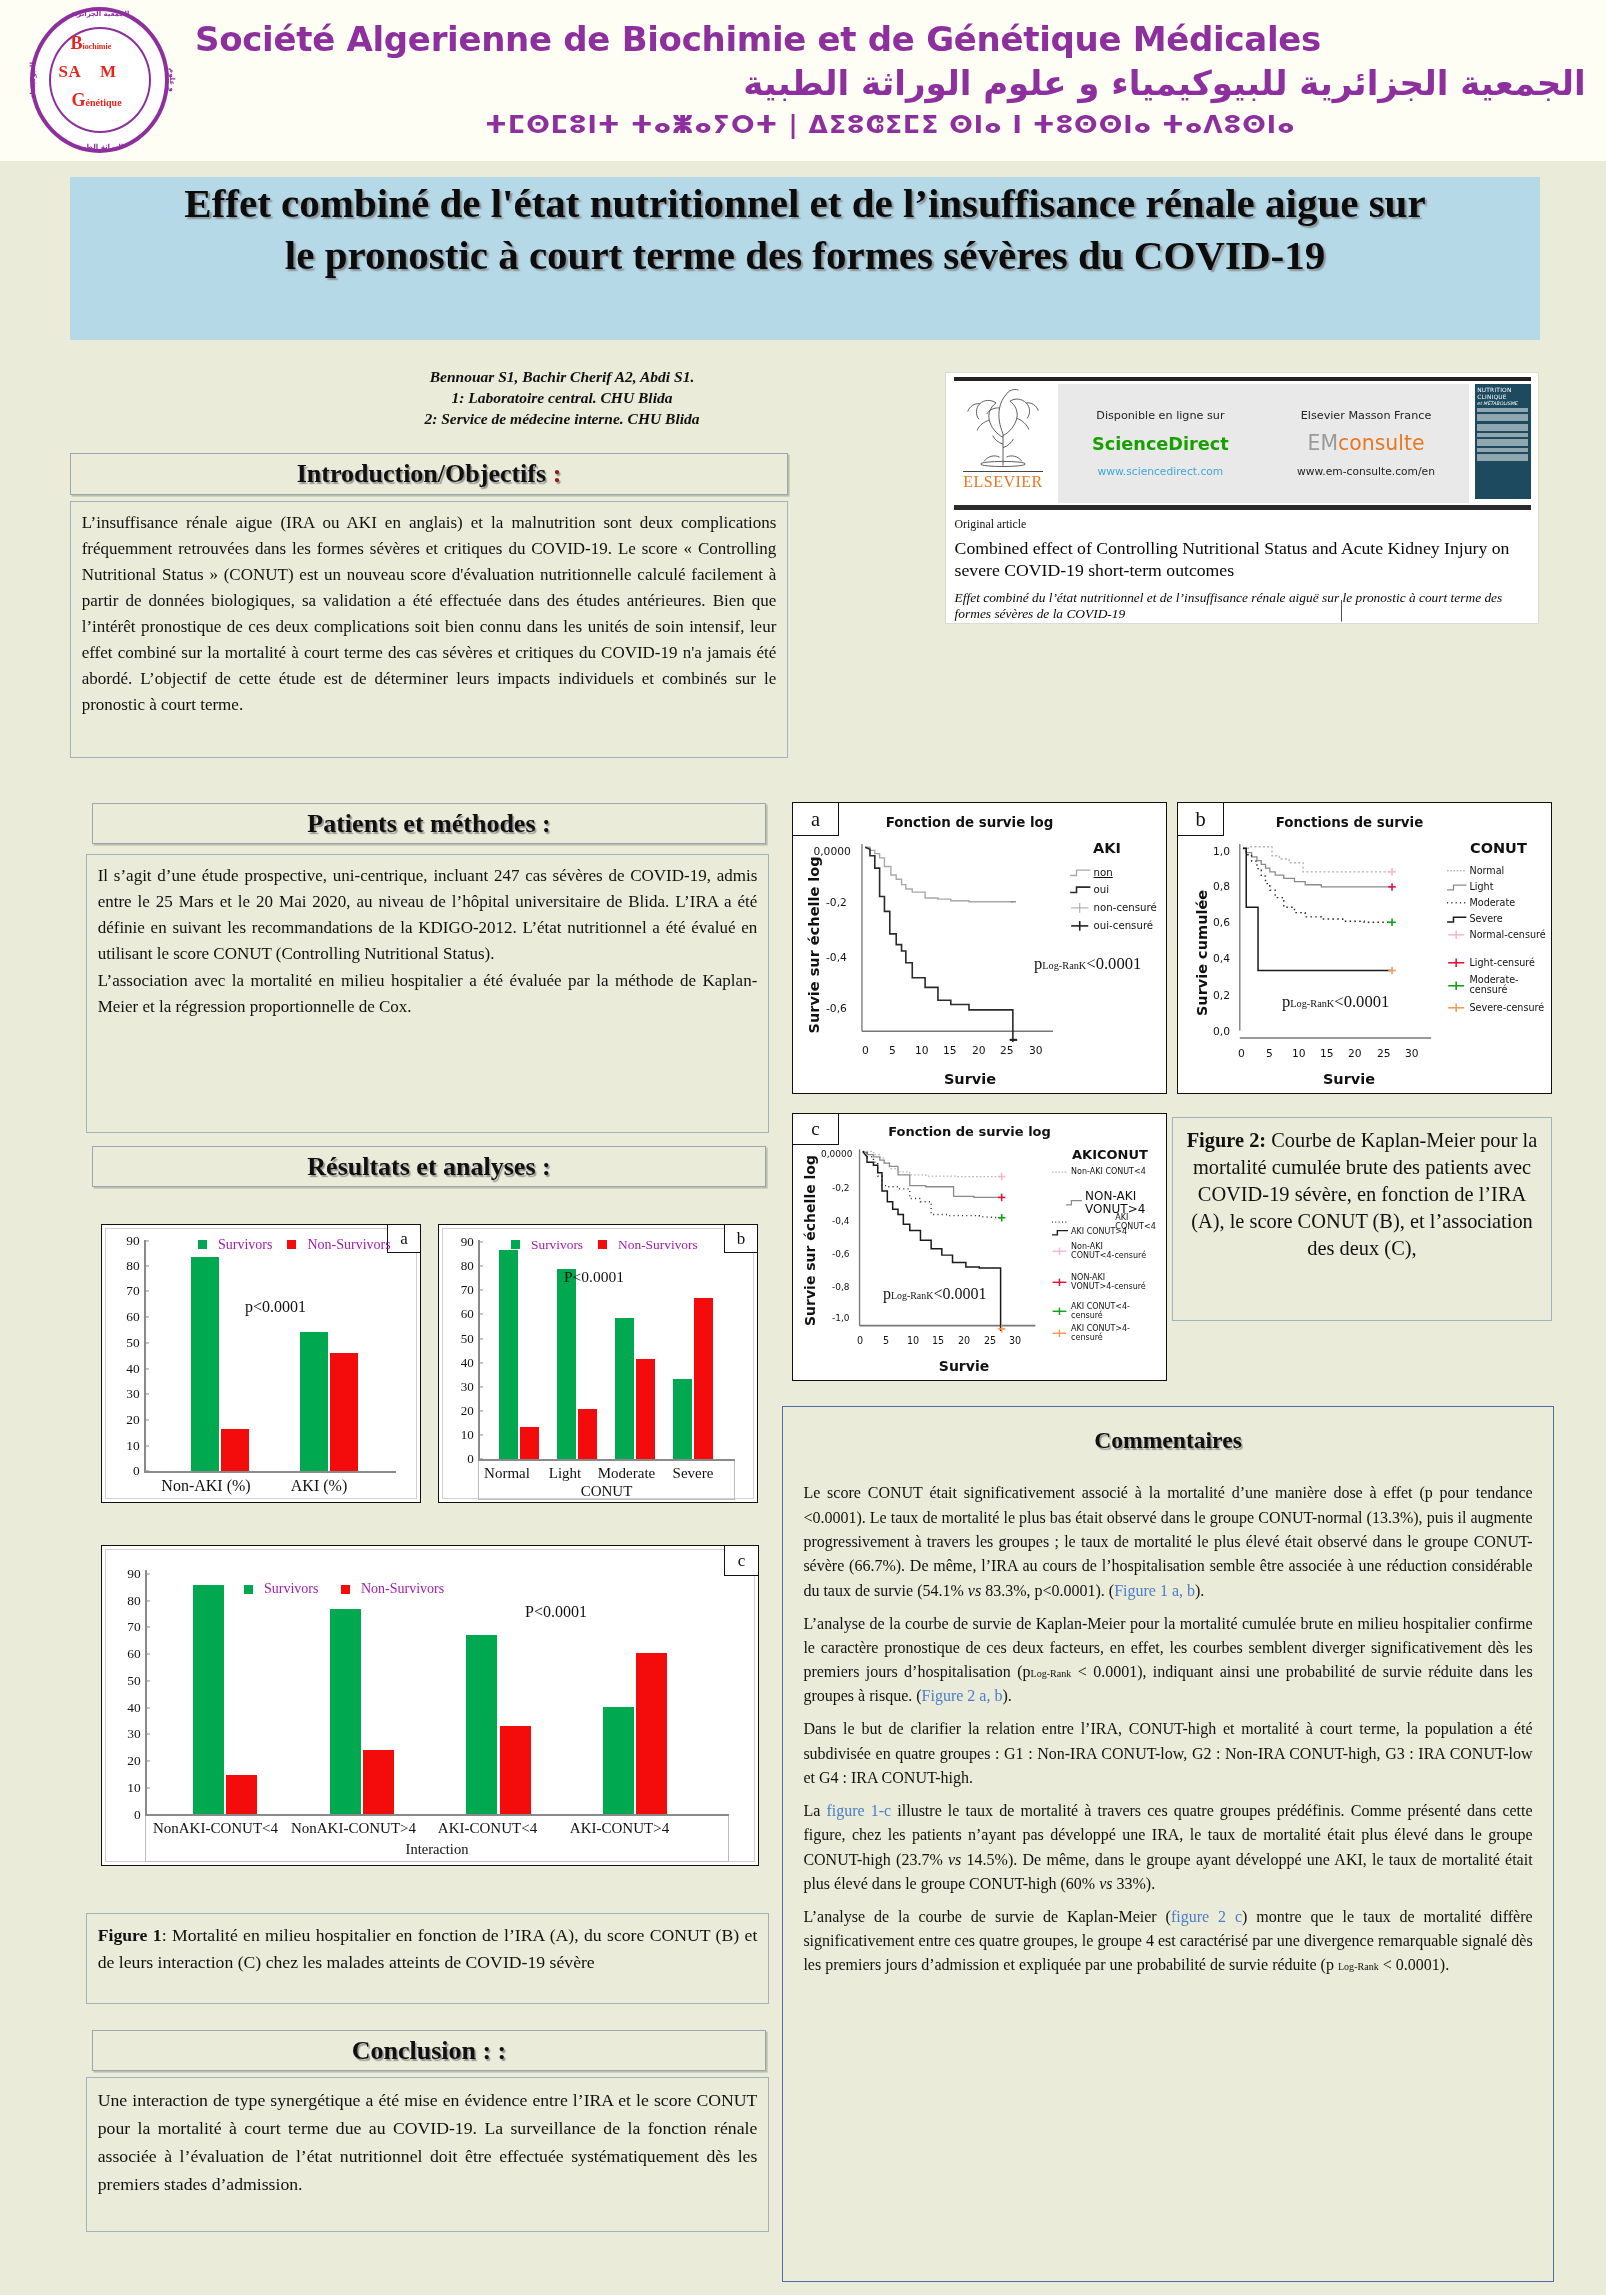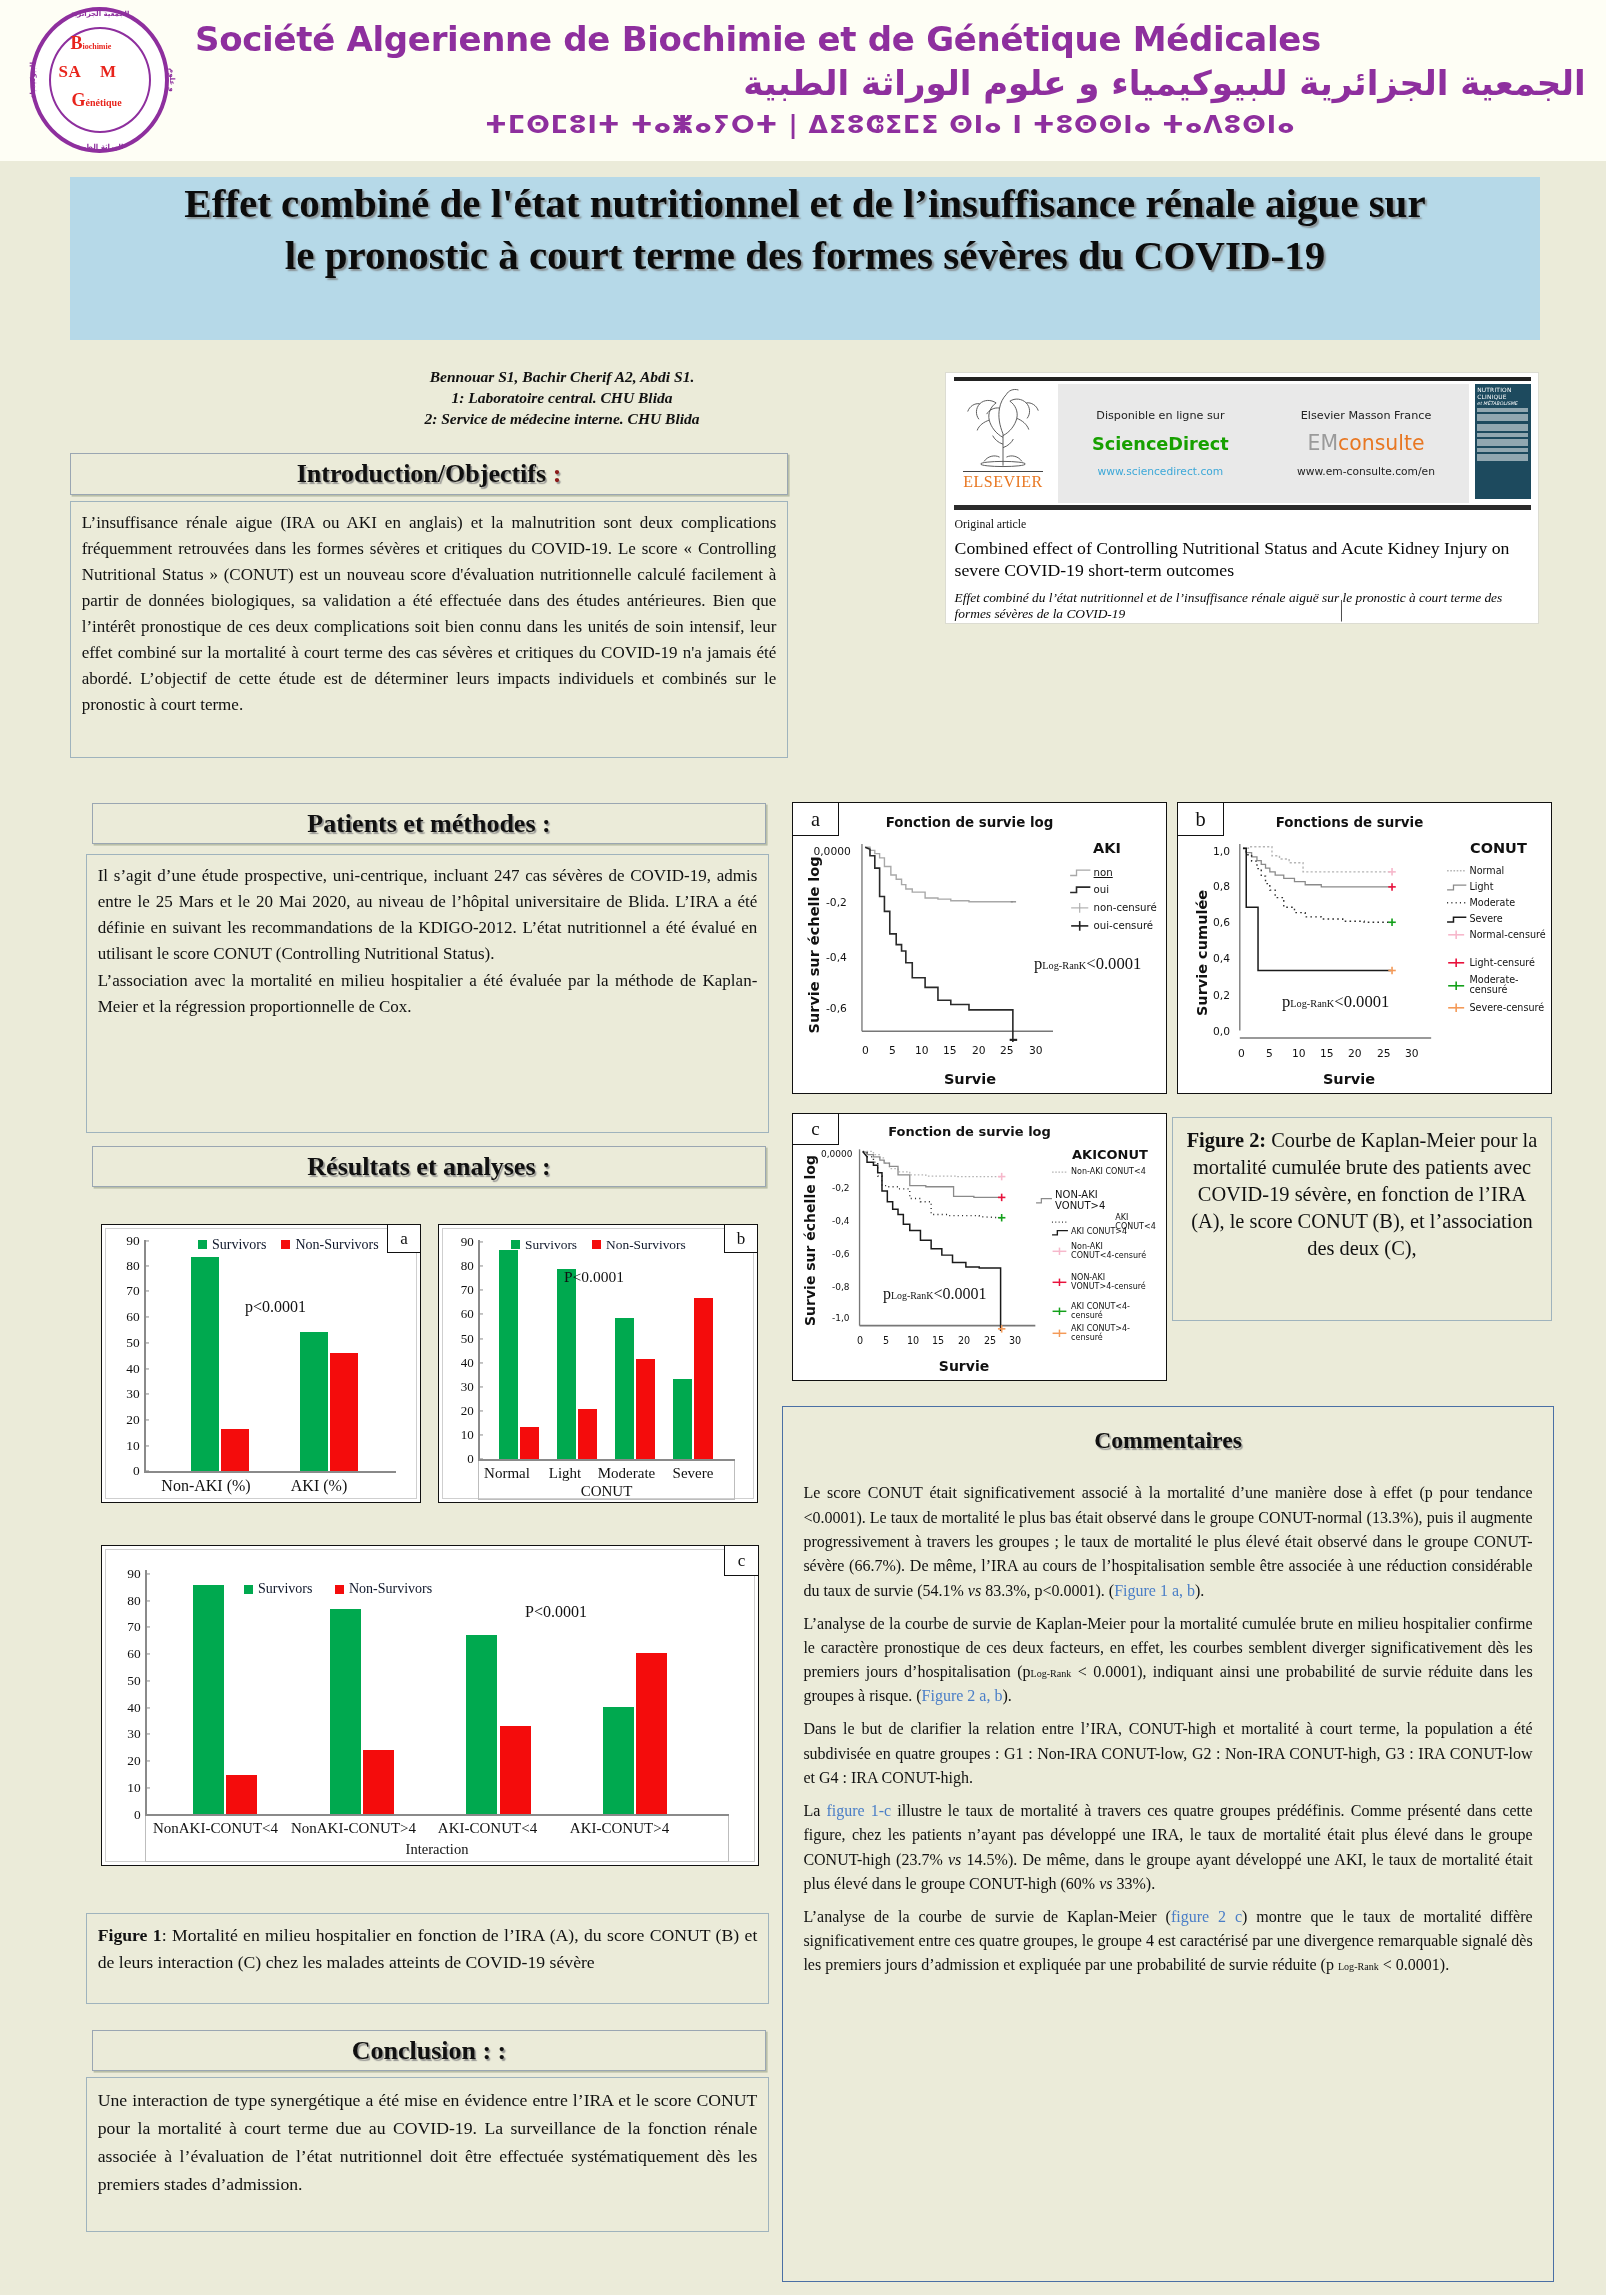--- a/index.html
+++ b/index.html
@@ -220,21 +220,21 @@
     position:absolute; background:#fff; border:1.6px solid #111;
     font-family:"Liberation Serif", serif;
   }
   .bar-frame-inner { position:absolute; inset:3.2px; border:0.5px solid #cfcfcf; background:#fff;}
   .bc-tag {
     position:absolute; right:0; top:0; border-left:1.1px solid #111; border-bottom:1.1px solid #111;
     background:#fff; display:flex; align-items:center; justify-content:center;
     font-family:"Liberation Serif", serif; color:#111;
   }
   .bc-legend { position:absolute; display:flex; gap:15px; align-items:center; }
-  .bc-leg-item { display:flex; align-items:center; gap:5px; font-family:"Liberation Serif", serif; color:#0f172a;}
+  .bc-leg-item { display:flex; align-items:center; gap:11px; font-family:"Liberation Serif", serif; color:#a21caf;}
   .swatch { display:inline-block; }
   .bc-plot { position:absolute; }
   .y-axis-line { position:absolute; left:0; top:0; bottom:0; width:1.6px; background:#8a8a8a; }
   .x-axis-line { position:absolute; left:0; right:0; bottom:0; height:1.6px; background:#8a8a8a; }
   .ytick { position:absolute; right:100%; margin-right:4.3px; transform:translateY(-50%);
            font-family:"Liberation Serif", serif; color:#111; white-space:nowrap;}
   .ytick-mark { position:absolute; left:0; width:5.4px; height:1.1px; background:#8a8a8a; transform:translateY(-50%);}
   .bar { position:absolute; bottom:1.6px; }
   .bar.green { background:#00a94f; }
   .bar.red { background:#f40c0c; }
@@ -574,21 +574,21 @@
     </g>
   </svg>
 
   <div class="legend-title" style="left:279px; top:33px; font-size:13px;">AKICONUT</div>
   <div class="legend-row" style="left:258px; top:54px; font-size:8px;">
     <svg width="18" height="6.4" viewBox="0 0 34 12">
         <line x1="2" y1="6" x2="32" y2="6" stroke="#b5b5b5" stroke-width="2.4" stroke-dasharray="3 3"></line>
       </svg>
     <span class="lbl" style="max-width:80px">Non-AKI CONUT&lt;4</span>
     </div>
-  <div class="legend-row" style="left:242px; top:76px; font-size:10px;">
+  <div class="legend-row" style="left:272px; top:76px; font-size:12px;">
     <svg width="18" height="7.5" viewBox="0 0 34 14">
         <polyline points="2,11 12,11 12,3 32,3" fill="none" stroke="#8a8a8a" stroke-width="2.3"></polyline>
       </svg>
     <span class="lbl" style="max-width:80px">NON-AKI VONUT&gt;4</span>
     </div>
   <div class="legend-row" style="left:258px; top:100px; font-size:8px;gap:46px;">
     <svg width="18" height="6.4" viewBox="0 0 34 12">
         <line x1="2" y1="6" x2="32" y2="6" stroke="#2e2e2e" stroke-width="2.5" stroke-dasharray="2 5"></line>
       </svg>
     <span class="lbl">AKI CONUT&lt;4</span>

